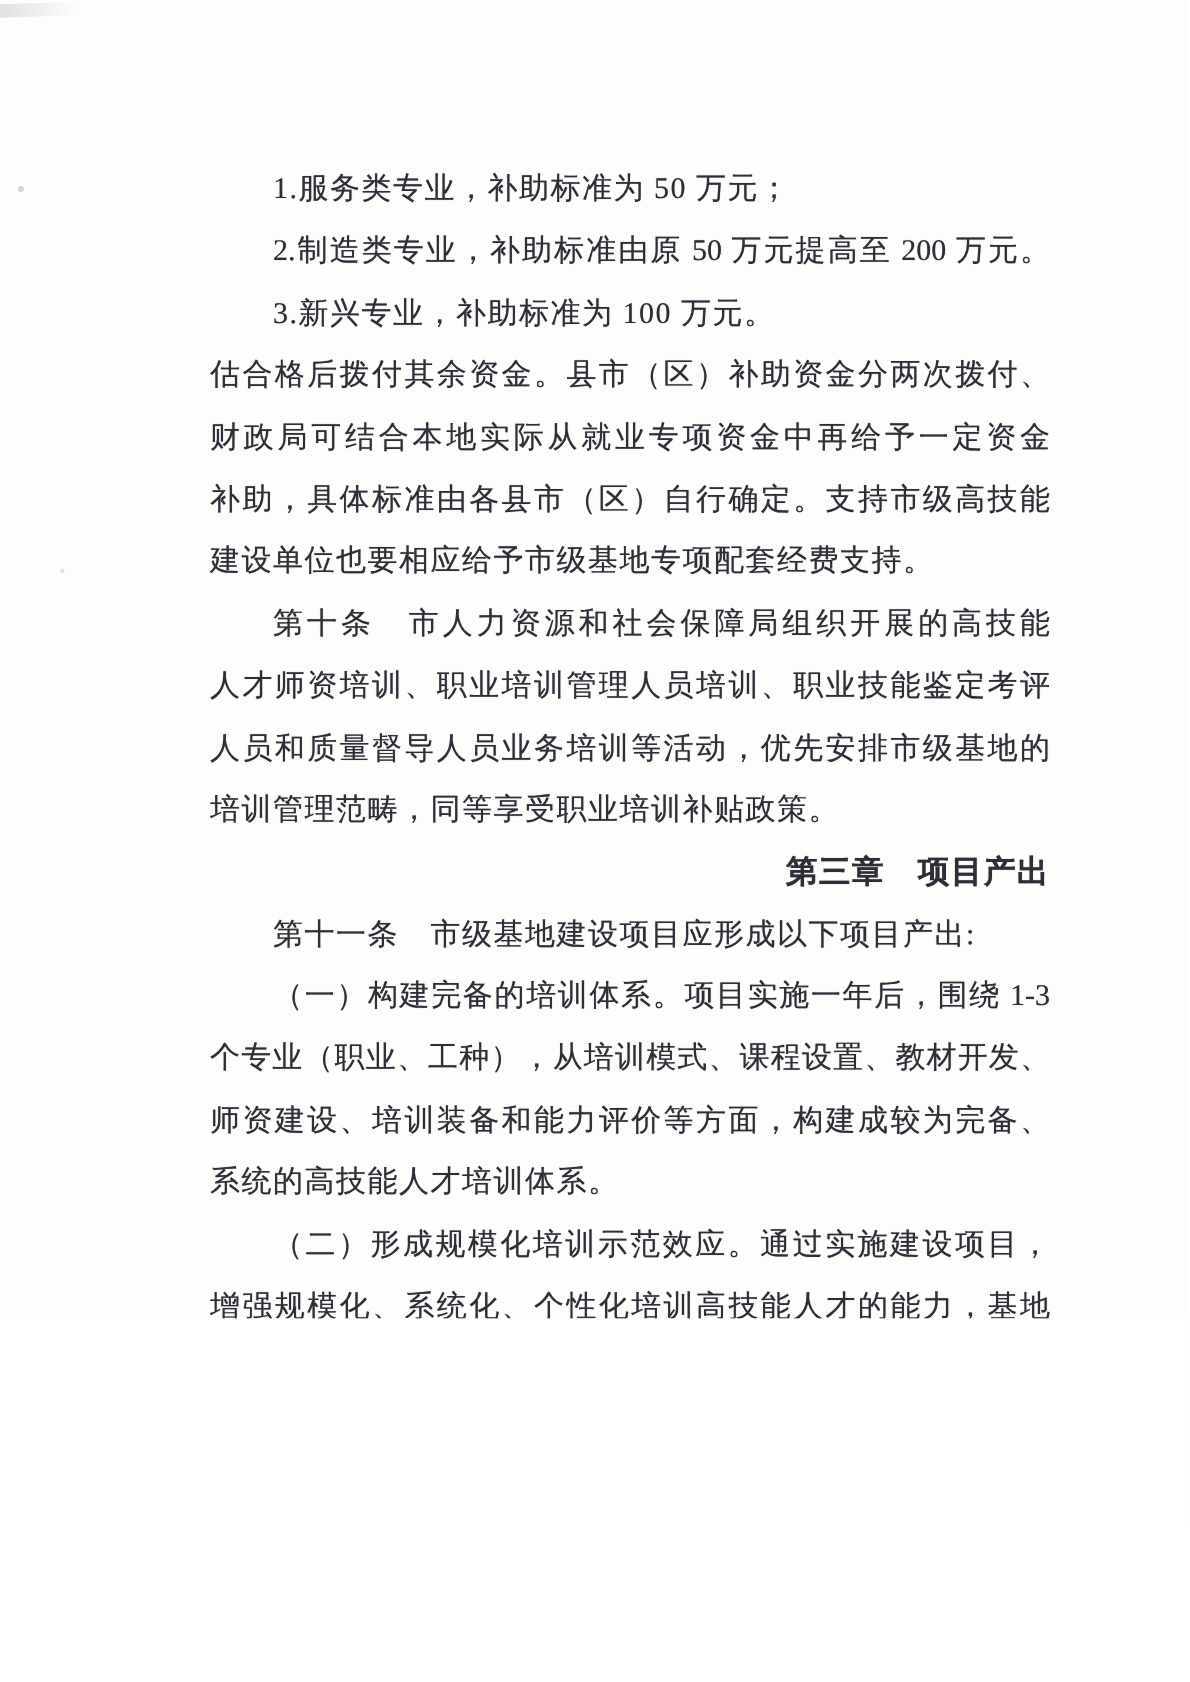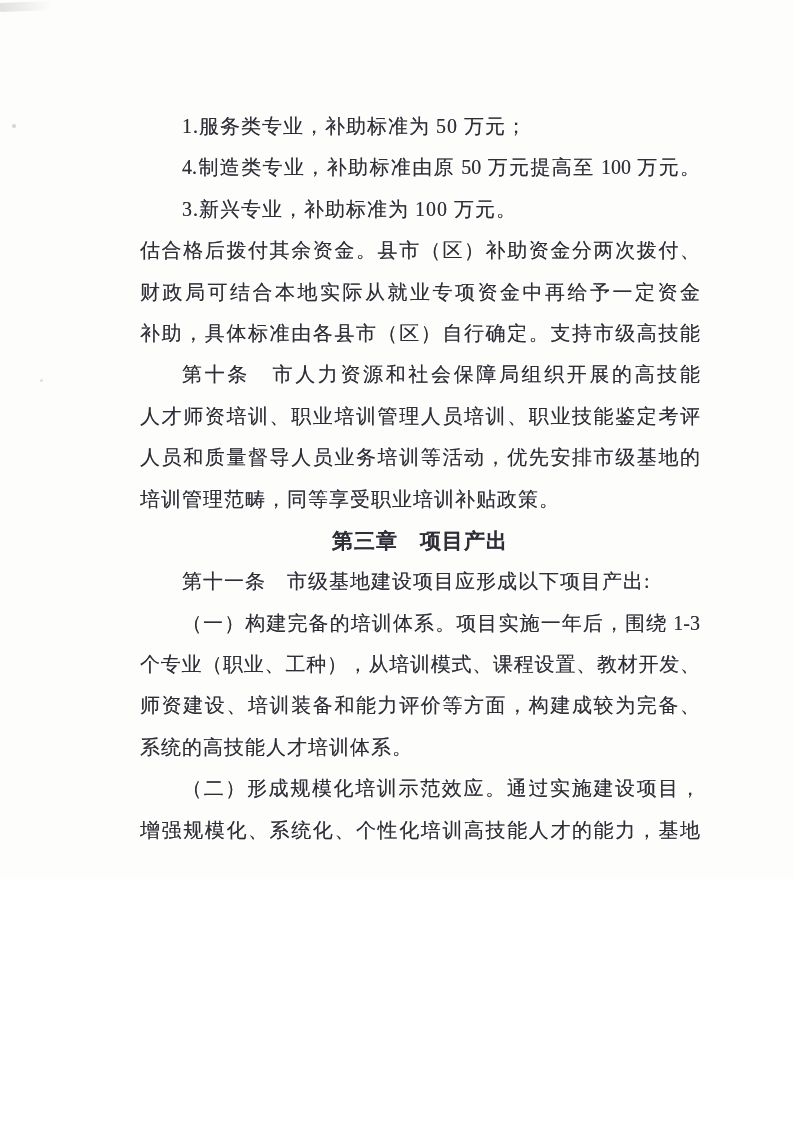--- a/index.html
+++ b/index.html
@@ -60,21 +60,21 @@
     text-align-last: justify;
   }
   .line.left {
     letter-spacing: 1px;
   }
   .line.indent {
     text-indent: 42px;
   }
   .line.heading {
     white-space: normal;
-    text-align: center;
+    text-align: right;
     font-weight: 700;
     font-size: 21px;
     letter-spacing: 1px;
     font-family: "Liberation Sans", "DejaVu Sans", sans-serif;
   }
   .page-number {
     position: absolute;
     left: 140px;
     top: 1080px;
     width: 560px;
@@ -87,25 +87,26 @@
 </head>
 <body>
 
 <div class="page">
   <div class="artifact-streak"></div>
   <div class="artifact-dot"></div>
   <div class="artifact-dot2"></div>
 
   <div class="content">
     <div class="line indent left">1.服务类专业，补助标准为 50 万元；</div>
-    <div class="line indent justify">4.制造类专业，补助标准由原 50 万元提高至 100 万元。</div>
+    <div class="line indent justify">2.制造类专业，补助标准由原 50 万元提高至 200 万元。</div>
     <div class="line indent left">3.新兴专业，补助标准为 100 万元。</div>
     <div class="line justify">估合格后拨付其余资金。县市（区）补助资金分两次拨付、</div>
     <div class="line justify">财政局可结合本地实际从就业专项资金中再给予一定资金</div>
     <div class="line justify">补助，具体标准由各县市（区）自行确定。支持市级高技能</div>
+    <div class="line left">建设单位也要相应给予市级基地专项配套经费支持。</div>
     <div class="line indent justify">第十条　市人力资源和社会保障局组织开展的高技能</div>
     <div class="line justify">人才师资培训、职业培训管理人员培训、职业技能鉴定考评</div>
     <div class="line justify">人员和质量督导人员业务培训等活动，优先安排市级基地的</div>
     <div class="line left">培训管理范畴，同等享受职业培训补贴政策。</div>
     <div class="line heading">第三章　项目产出</div>
     <div class="line indent left">第十一条　市级基地建设项目应形成以下项目产出:</div>
     <div class="line indent justify">（一）构建完备的培训体系。项目实施一年后，围绕 1-3</div>
     <div class="line justify">个专业（职业、工种），从培训模式、课程设置、教材开发、</div>
     <div class="line justify">师资建设、培训装备和能力评价等方面，构建成较为完备、</div>
     <div class="line left">系统的高技能人才培训体系。</div>

